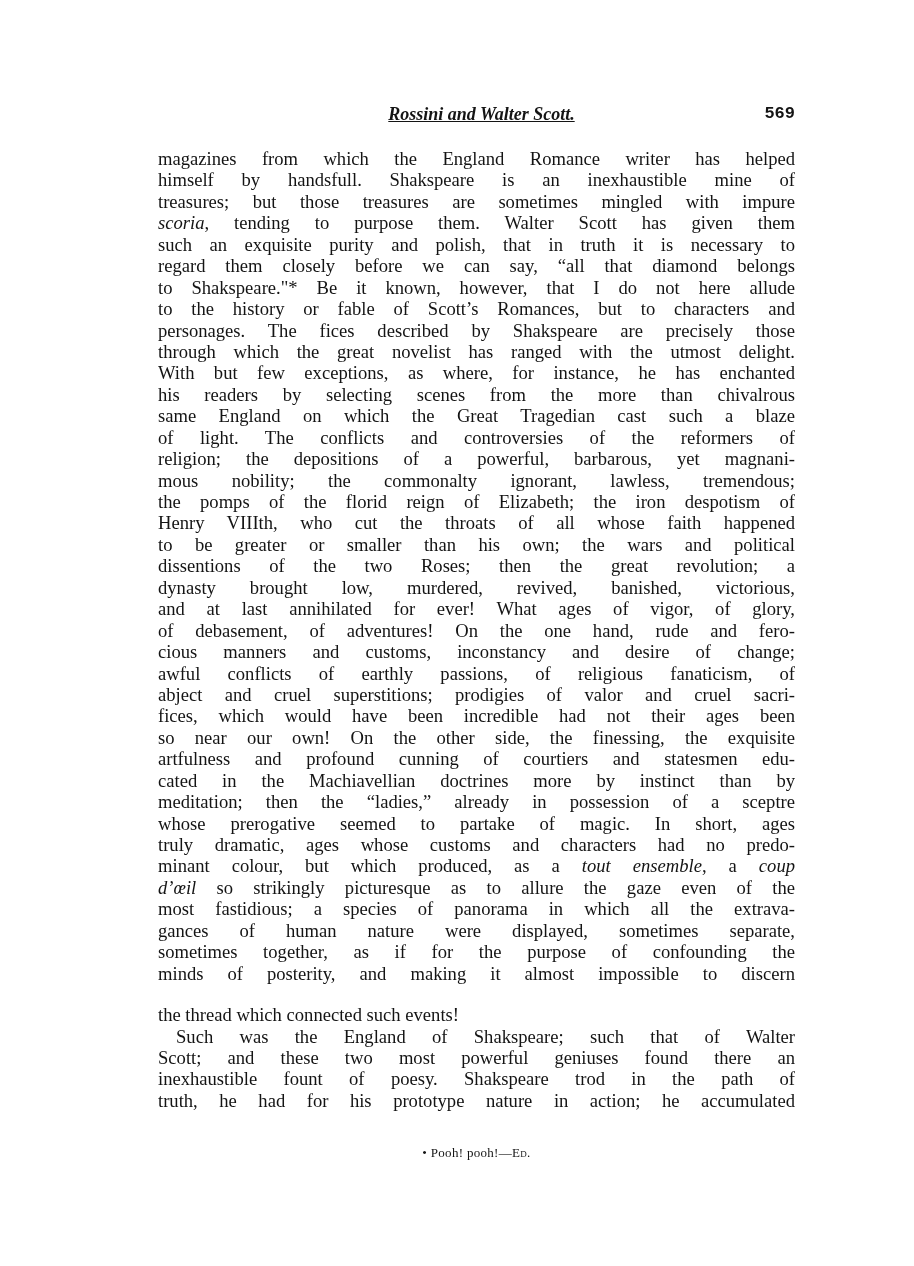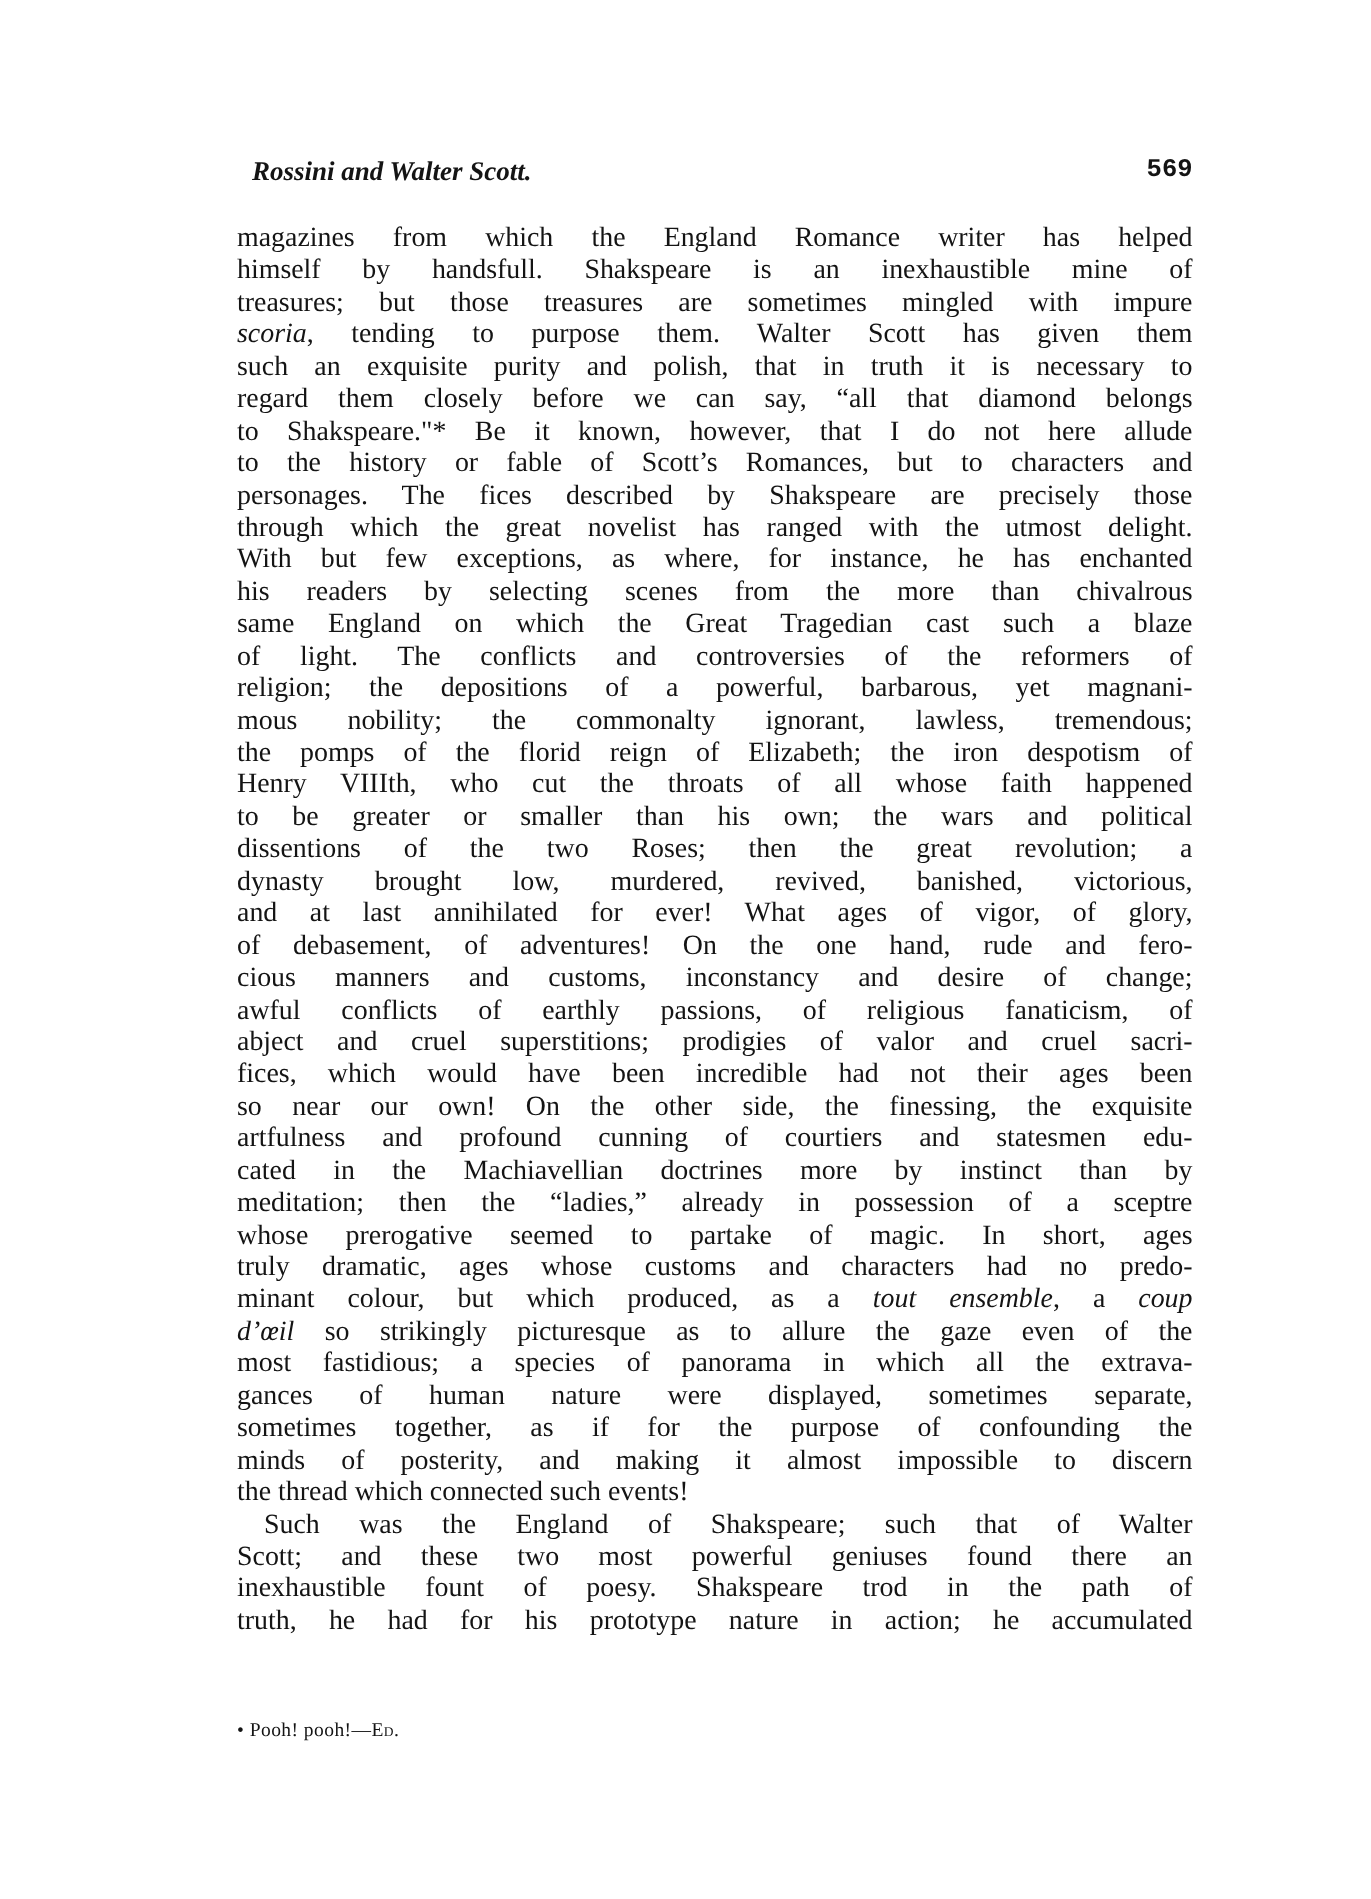--- a/index.html
+++ b/index.html
@@ -24,24 +24,25 @@
     .running-head {
       position: relative;
       height: 28px;
       font-size: 18px;
     }
     .running-head .title {
       position: absolute;
       left: 0;
       right: 0;
       top: 0;
-      text-align: left;
+      text-align: center;
       font-style: italic;
       font-weight: bold;
       padding-left: 10px;
+      text-decoration: underline;
     }
     .running-head .folio {
       position: absolute;
       right: 0;
       top: 0;
       font-weight: bold;
       font-family: Liberation Mono, monospace;
       font-size: 17px;
     }
     .body-text {
@@ -52,31 +53,32 @@
     .line {
       display: block;
       text-align: justify;
       text-align-last: justify;
       white-space: nowrap;
       overflow: visible;
       height: 21.45px;
     }
     .line.last {
       text-align-last: left;
+      margin-top: 20px;
     }
     .line.indent {
       padding-left: 18px;
     }
     .it { font-style: italic; }
     .footnote {
       position: absolute;
       left: 0;
       right: 0;
       top: 1041px;
-      text-align: left;
+      text-align: center;
       font-size: 13px;
       letter-spacing: 0.3px;
     }
     .footnote .sc {
       font-variant: small-caps;
     }
   </style>
 </head>
 <body>
 

